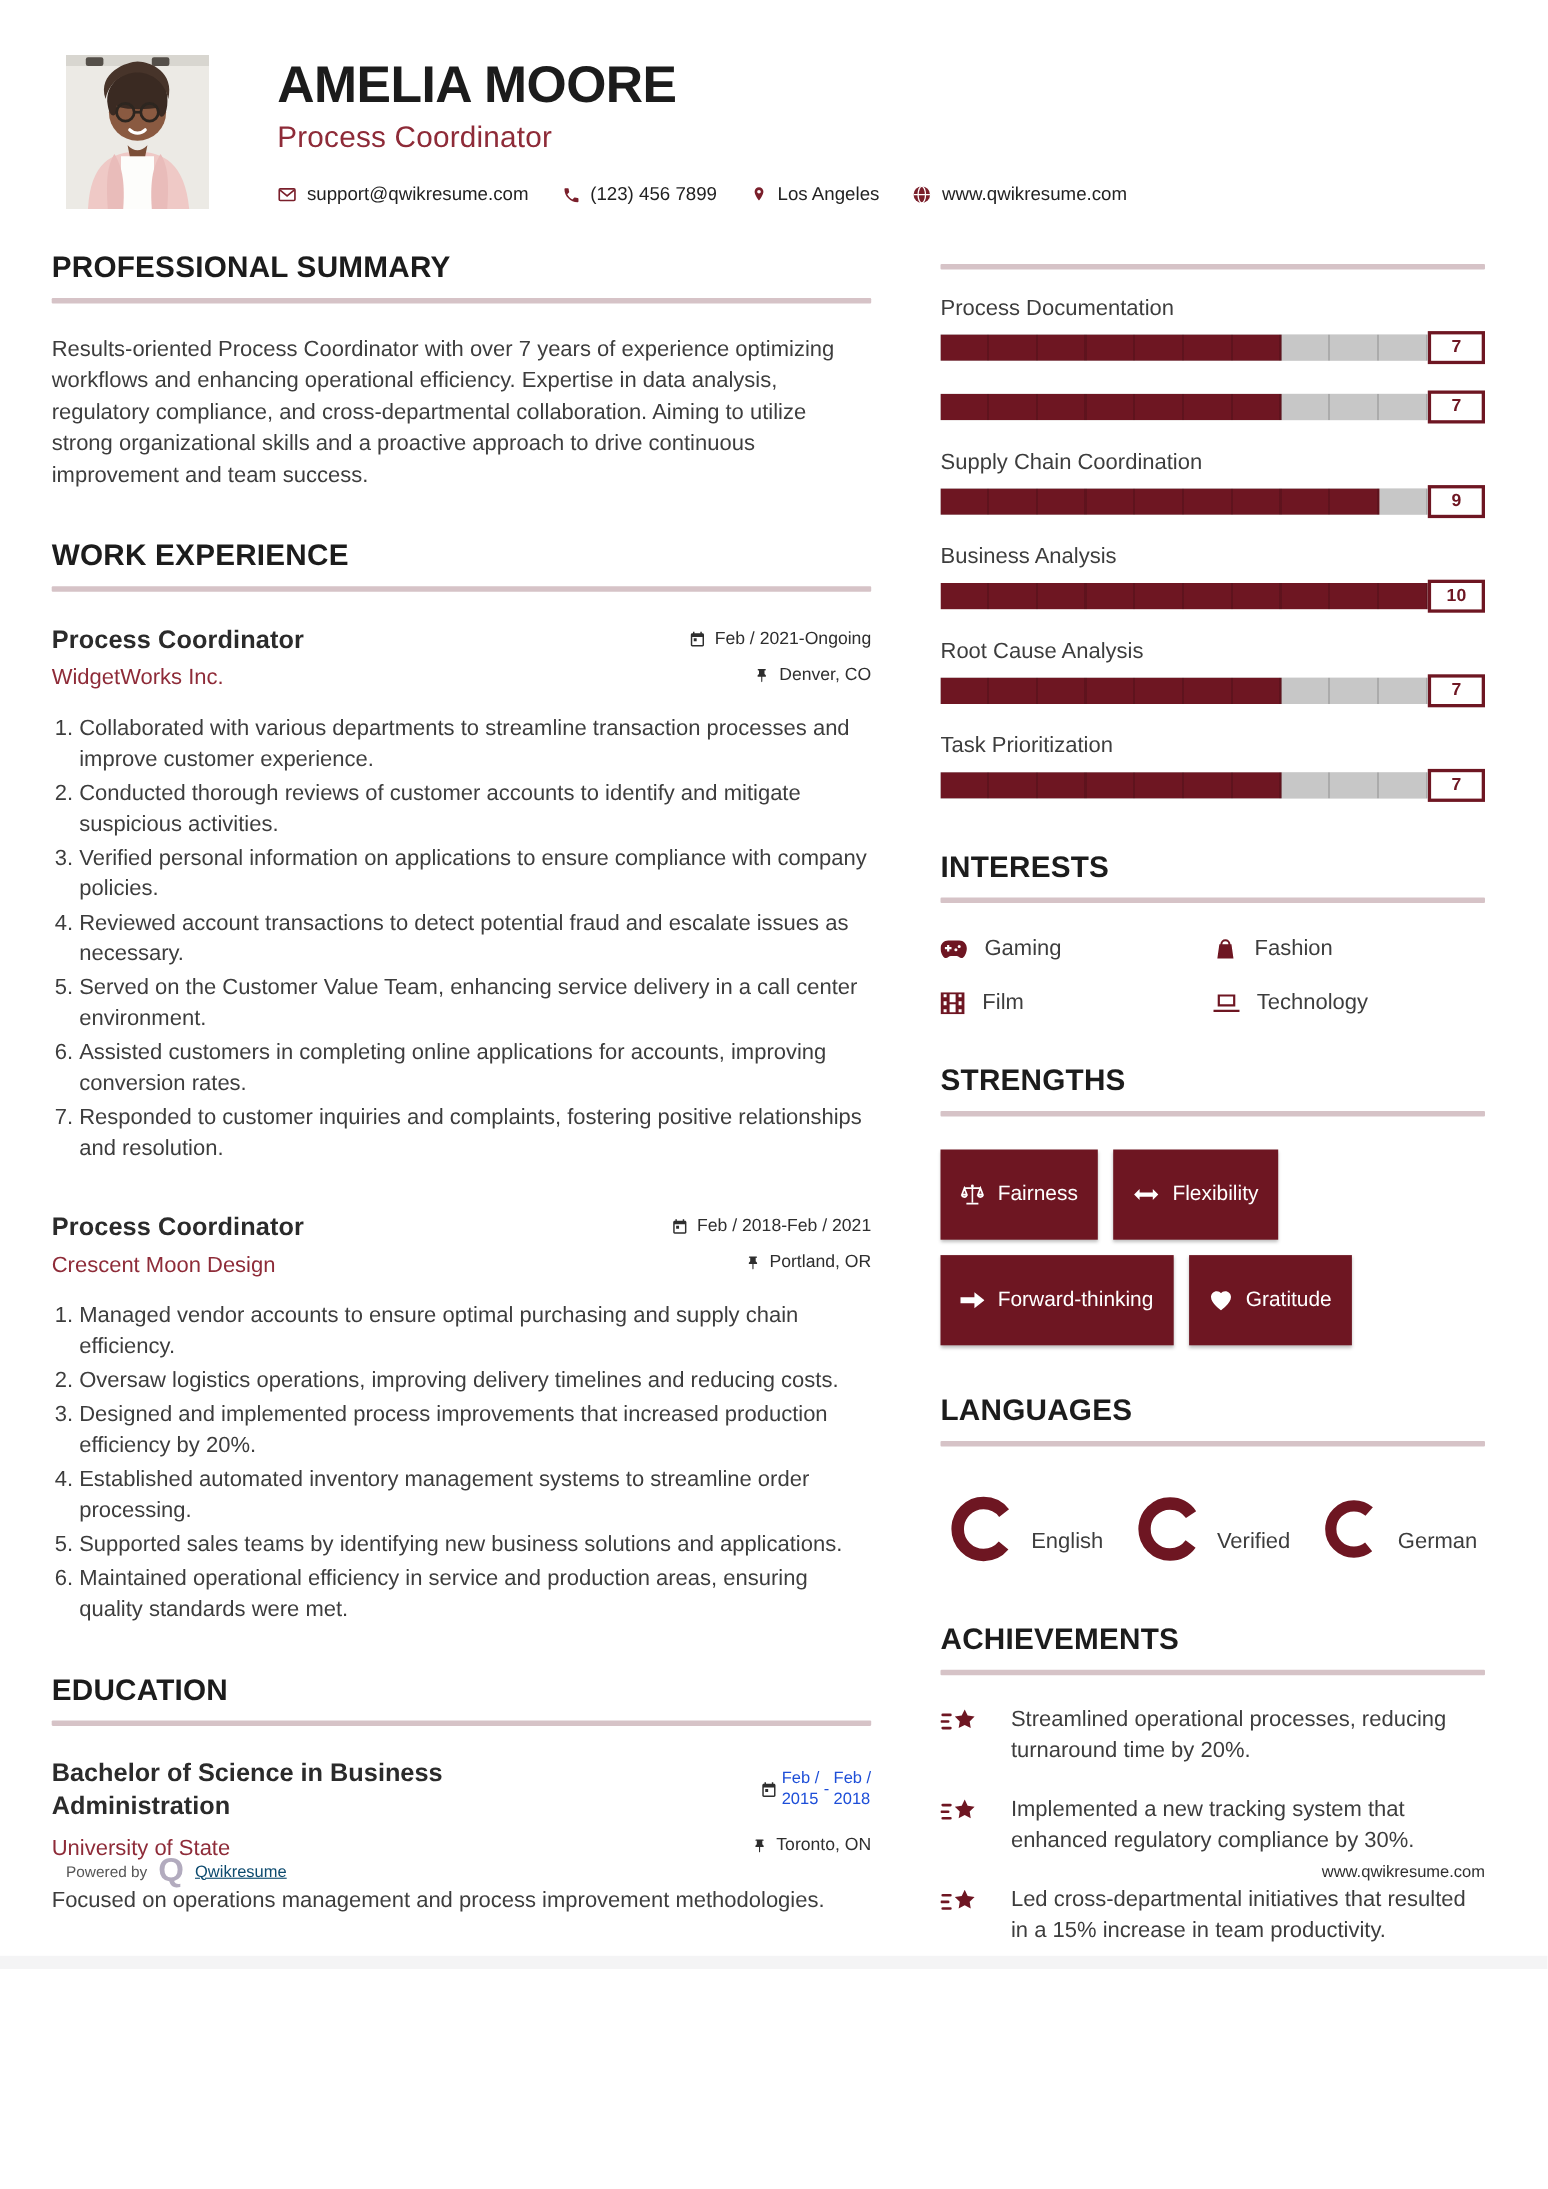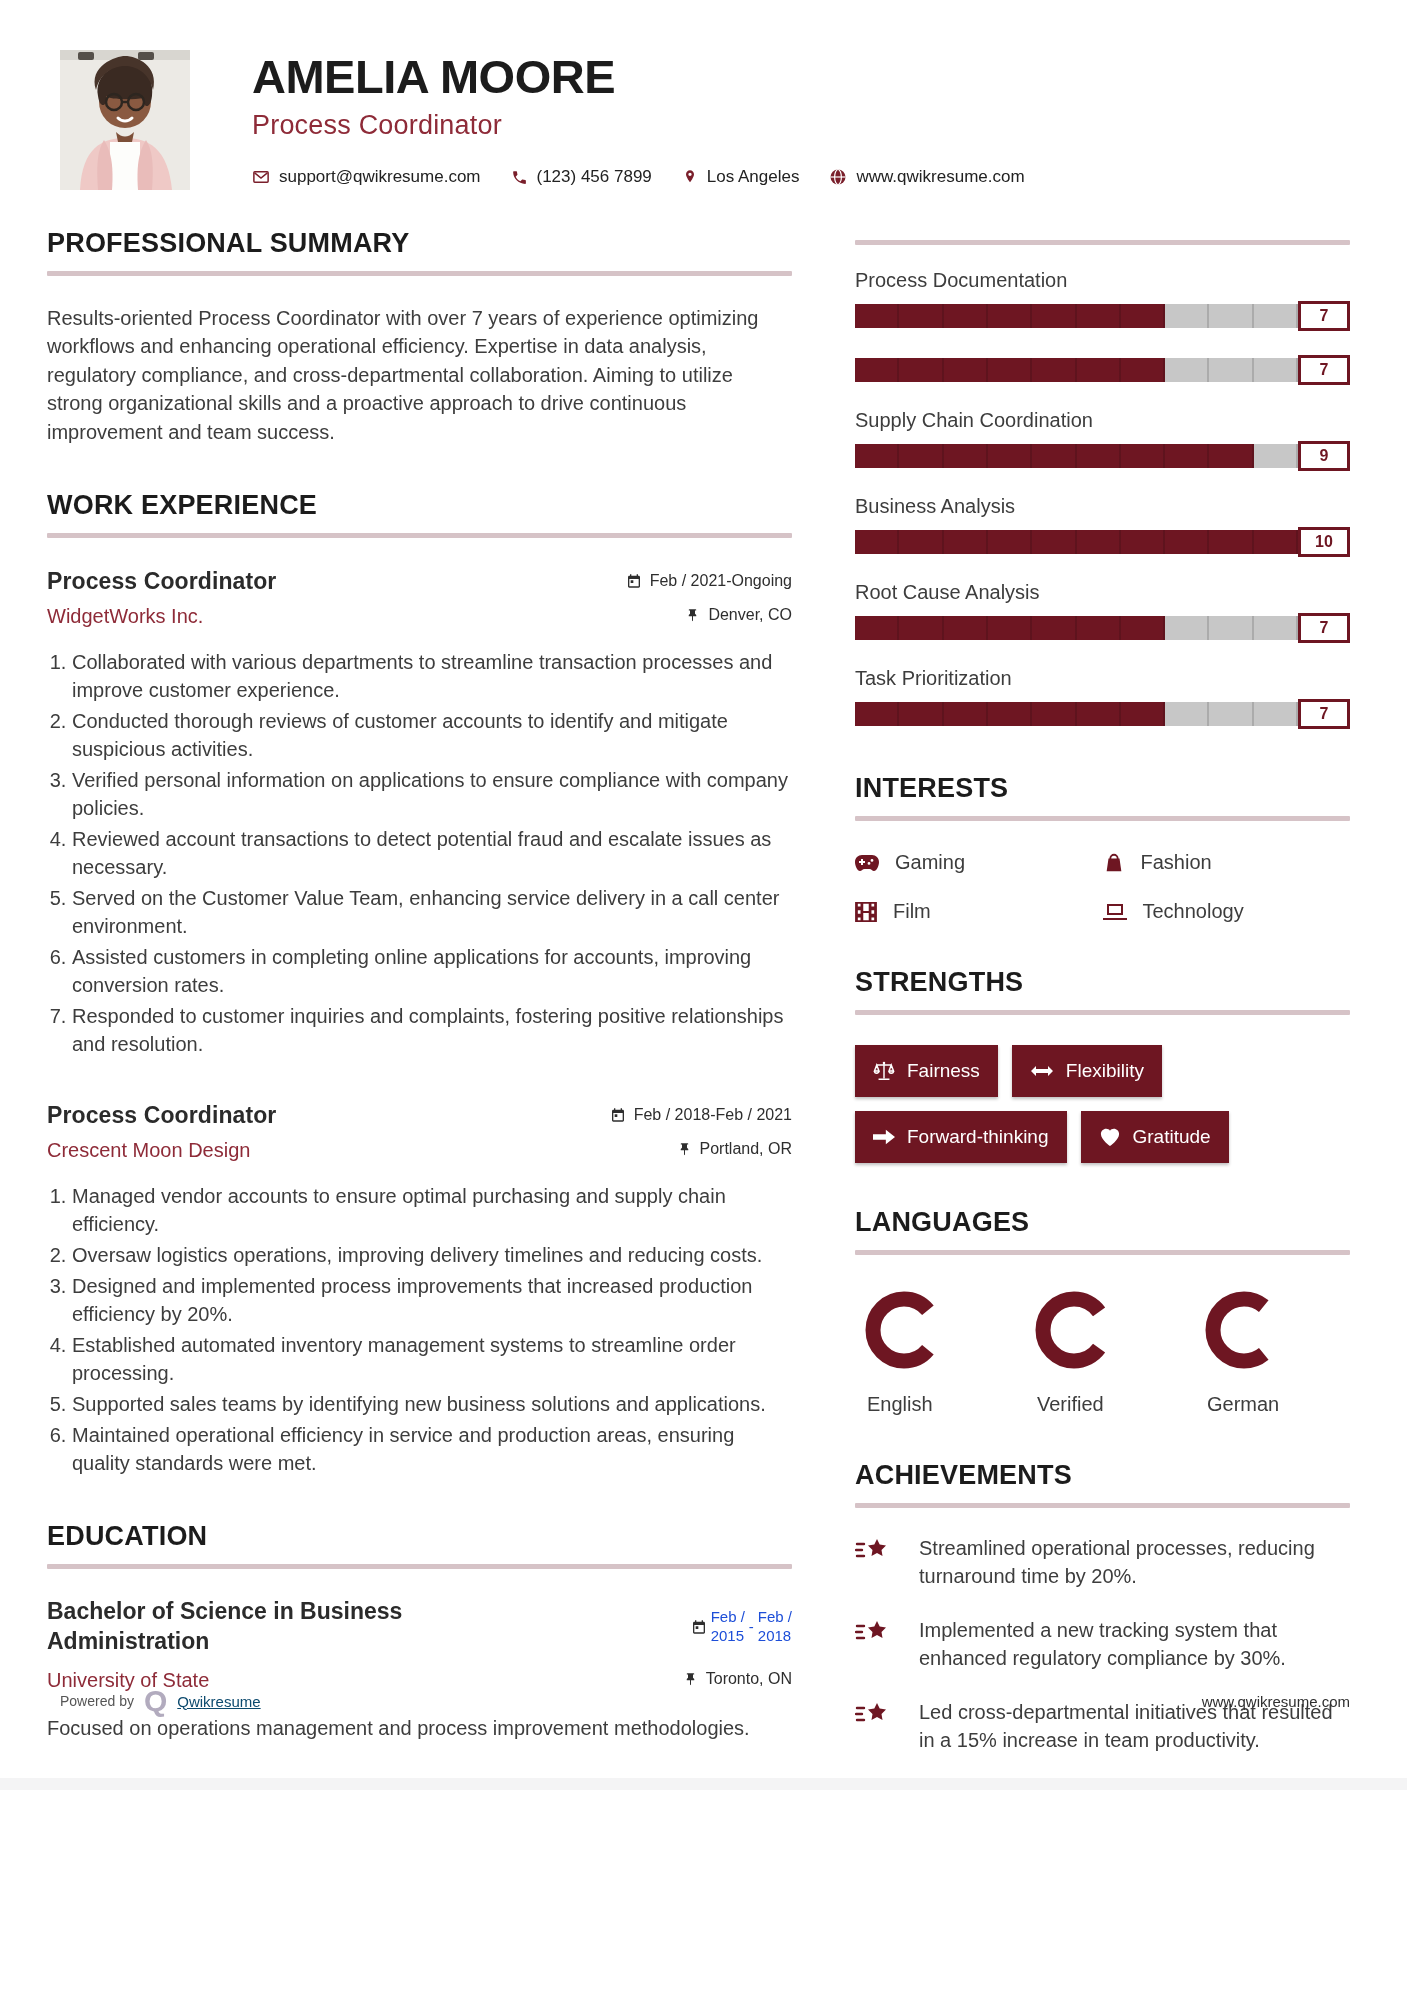--- a/index.html
+++ b/index.html
@@ -69,26 +69,26 @@
     display:flex;align-items:center;justify-content:center;font-size:16px;font-weight:bold;color:var(--maroon);}
 
   
   .interests-grid{display:grid;grid-template-columns:1fr 1fr;row-gap:26px;margin-top:30px;}
   .interest{display:flex;align-items:center;gap:16px;font-size:20px;color:var(--body);}
   .interest svg{color:var(--maroon);flex:0 0 auto;}
 
   
   .badges{display:flex;flex-wrap:wrap;gap:14px;margin-top:30px;}
   .badge{display:flex;align-items:center;gap:12px;background:var(--maroon);color:#fff;
-    font-size:19px;padding:15px 18px;box-shadow:0 2px 3px rgba(0,0,0,.25);}
+    font-size:19px;padding:30px 18px;box-shadow:0 2px 3px rgba(0,0,0,.25);}
   .badge svg{flex:0 0 auto;}
 
   
   .langs{display:flex;gap:22px;margin-top:34px;}
-  .lang{width:148px;display:flex;flex-direction:column;align-items:flex-start;}
+  .lang{width:148px;display:flex;flex-direction:row;align-items:center;}
   .lang svg{margin-left:8px;}
   .lang-label{margin-top:22px;font-size:20px;color:var(--body);margin-left:12px;}
 
   
   .ach{display:flex;gap:30px;margin-top:26px;font-size:20px;line-height:1.4;color:var(--body);}
   .ach svg{flex:0 0 auto;margin-top:2px;color:var(--maroon);}
 
   
   .footer{position:absolute;left:60px;right:57px;bottom:62px;display:flex;align-items:center;}
   .powered{display:flex;align-items:center;gap:10px;font-size:14px;color:#555;}

